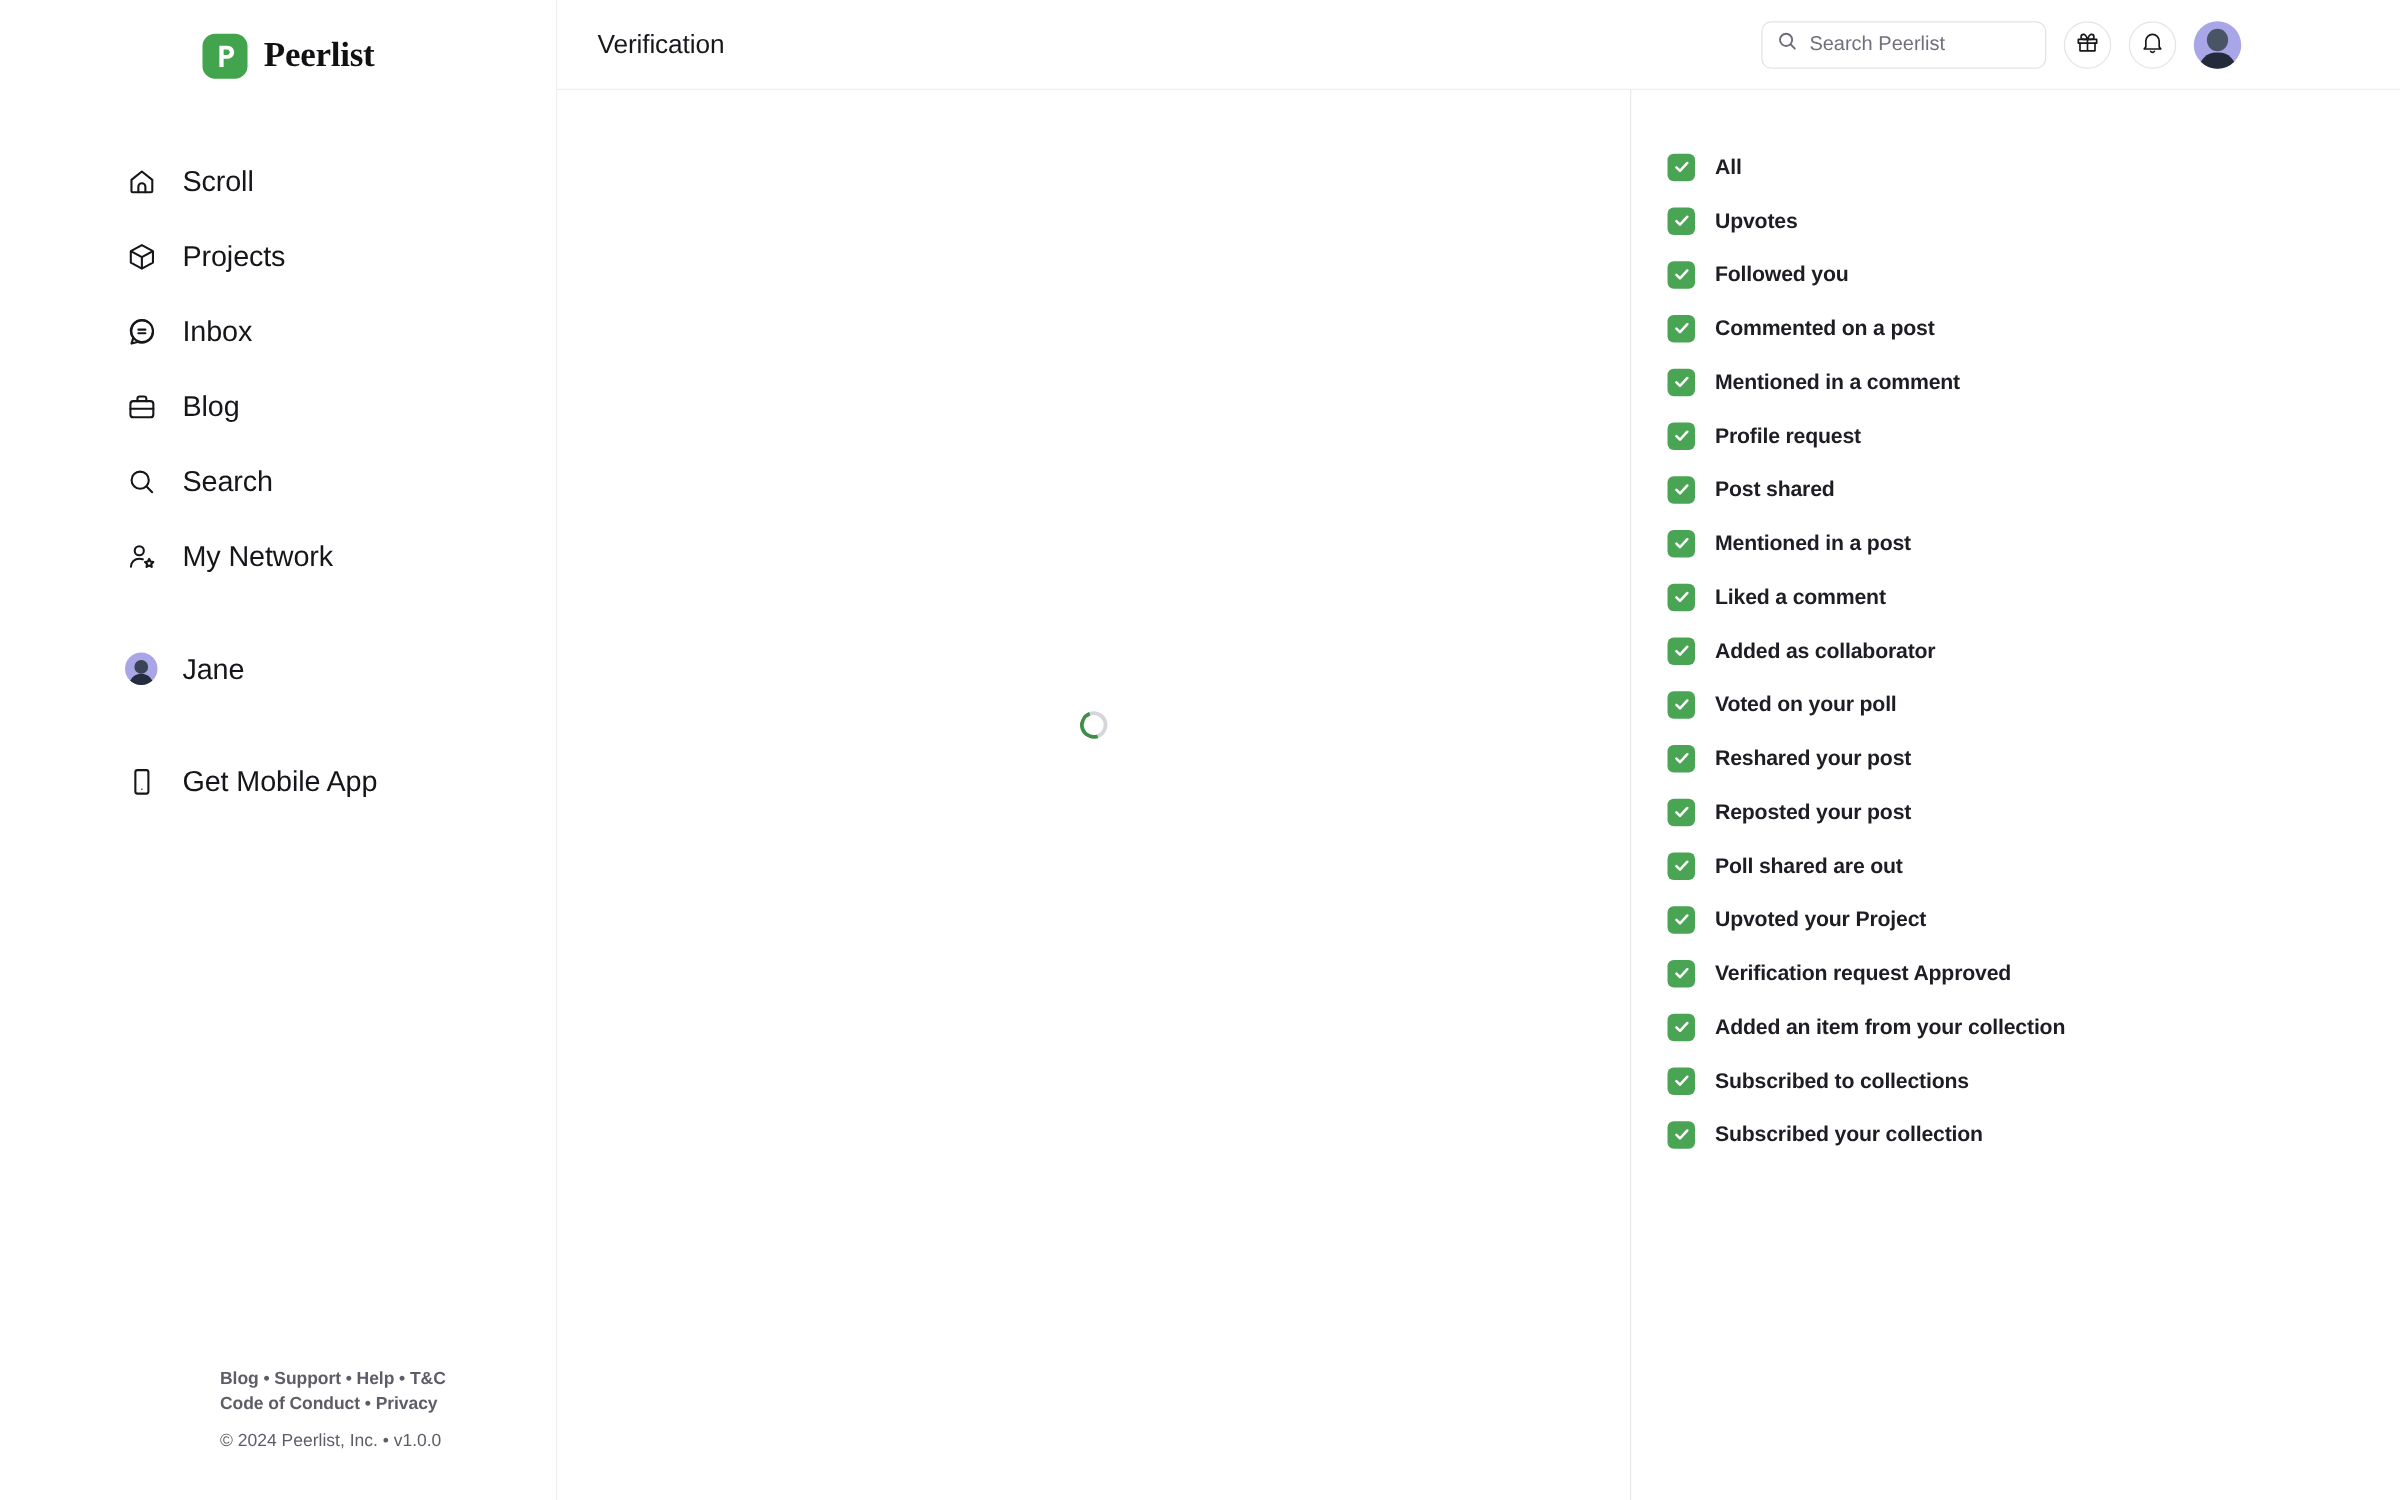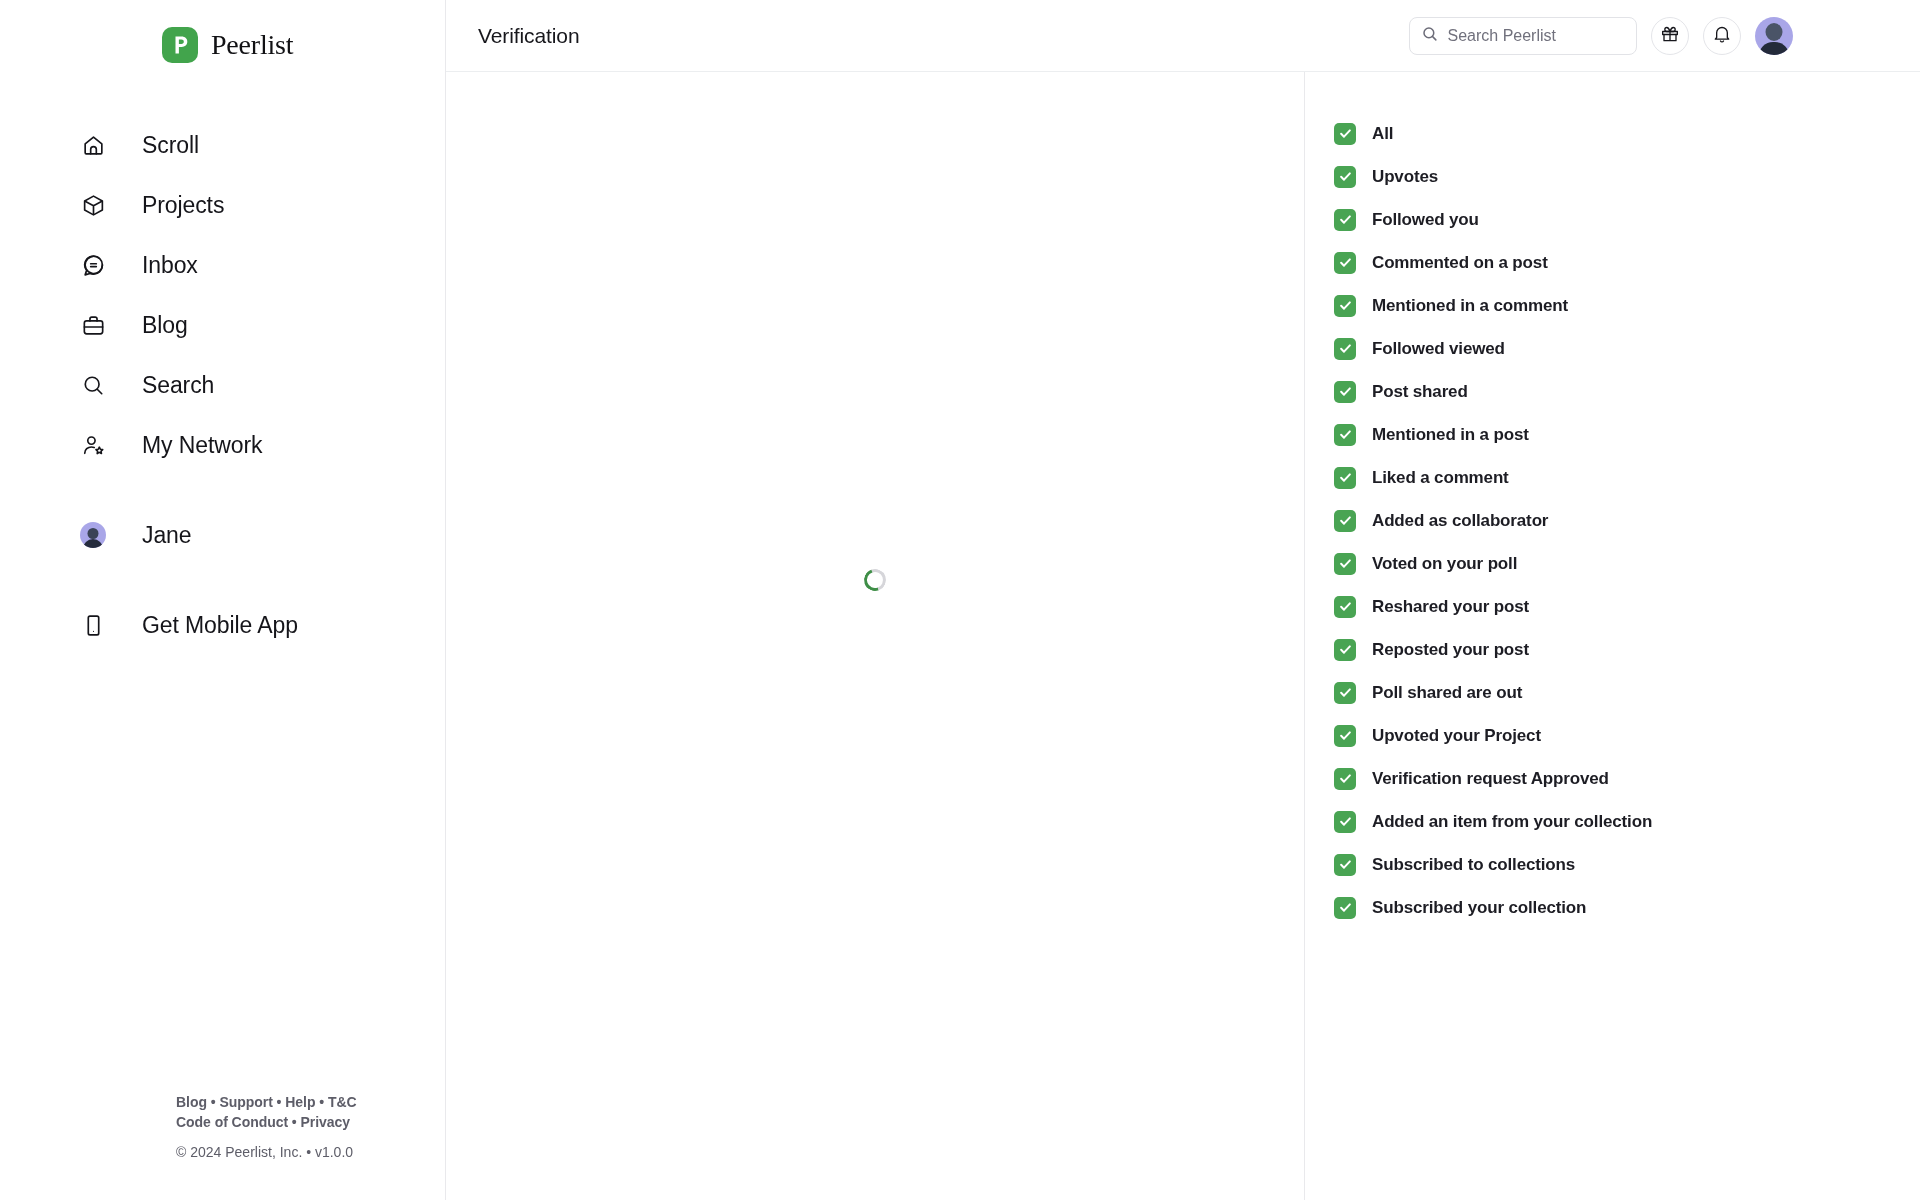--- a/index.html
+++ b/index.html
@@ -43,34 +43,34 @@
     border-radius: 10px;
     background: #42a44c;
     display: flex;
     align-items: center;
     justify-content: center;
     flex: 0 0 36px;
   }
   .brand-name {
     font-family: "Liberation Serif", serif;
     font-size: 28px;
-    font-weight: 400;
+    font-weight: 700;
     color: #111114;
     letter-spacing: -0.2px;
   }
 
   .nav {
     padding-top: 43px;
   }
   .nav-item {
     display: flex;
     align-items: center;
-    gap: 36px;
+    gap: 20px;
     height: 60px;
-    padding-left: 80px;
+    padding-left: 100px;
     cursor: pointer;
     color: #15151a;
   }
   .nav-item .ico {
     width: 26px;
     height: 26px;
     flex: 0 0 26px;
     display: flex;
     align-items: center;
     justify-content: center;
@@ -508,21 +508,21 @@
             </svg>
           </span>
           <span class="filter-label">Mentioned in a comment</span>
         </div>
         <div class="filter-row">
           <span class="cbx" style="background: rgb(73, 164, 83);">
             <svg width="15" height="15" viewBox="0 0 24 24" fill="none" stroke="#ffffff" stroke-width="3.2" stroke-linecap="round" stroke-linejoin="round">
               <path d="m5 12.5 4.6 4.6L19 7"></path>
             </svg>
           </span>
-          <span class="filter-label">Followed viewed</span>
+          <span class="filter-label">Profile request</span>
         </div>
         <div class="filter-row">
           <span class="cbx" style="background: rgb(73, 164, 83);">
             <svg width="15" height="15" viewBox="0 0 24 24" fill="none" stroke="#ffffff" stroke-width="3.2" stroke-linecap="round" stroke-linejoin="round">
               <path d="m5 12.5 4.6 4.6L19 7"></path>
             </svg>
           </span>
           <span class="filter-label">Post shared</span>
         </div>
         <div class="filter-row">

